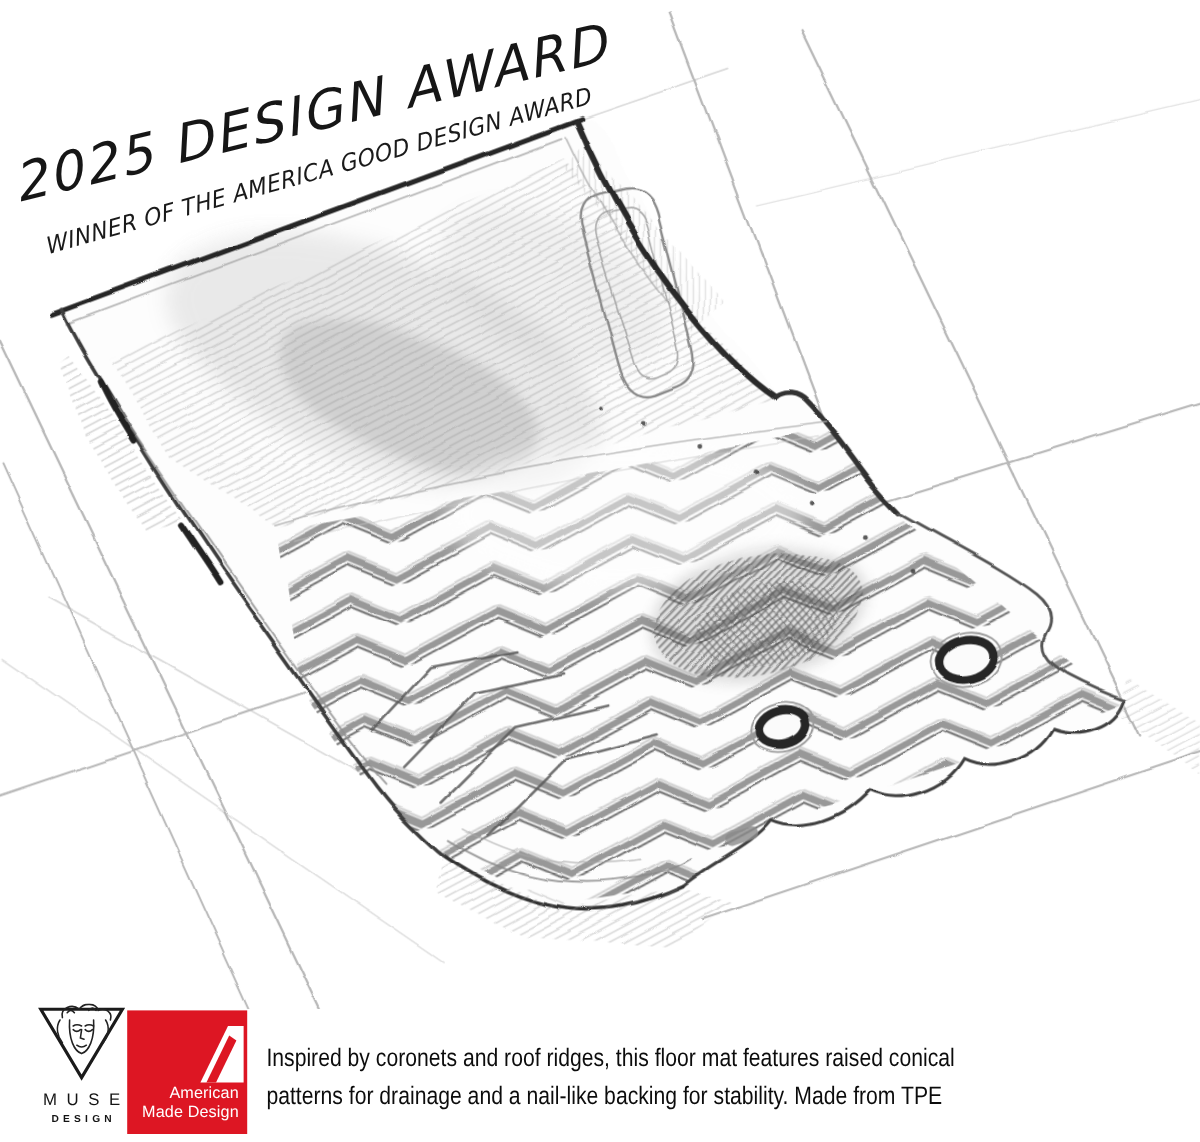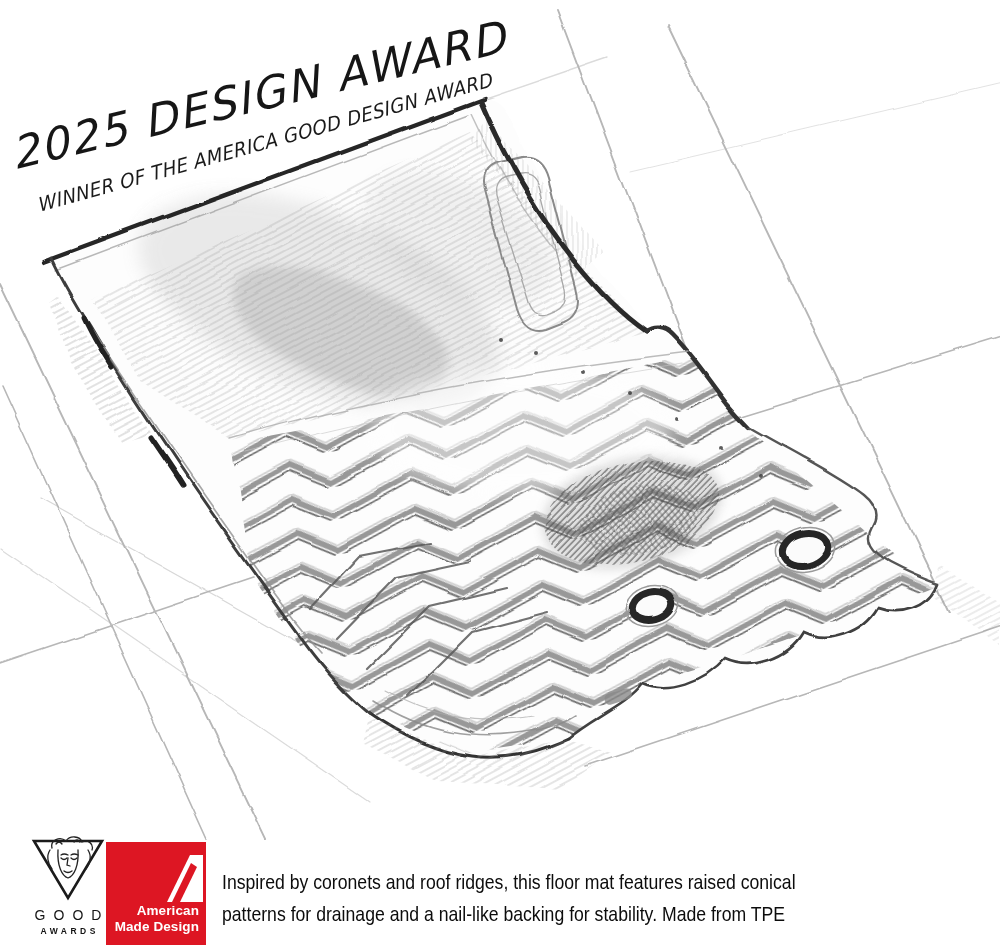--- a/index.html
+++ b/index.html
@@ -34,21 +34,21 @@
   }
   .muse-word1{font-size:14px; letter-spacing:8px; font-weight:500; margin-top:1px; text-indent:8px;}
   .muse-word2{font-size:8.5px; letter-spacing:3.5px; font-weight:700; margin-top:3px; text-indent:3.5px;}
   .muse-word3{font-size:11.5px; letter-spacing:4px; font-weight:500; margin-top:19px; text-indent:4px;font-family:Liberation Serif, serif;}
   .agd{
     position:absolute; left:106px; top:842px; width:100px; height:103px;
   }
   .agd svg{position:absolute; left:0; top:0;}
   .agd-text{
     position:absolute; right:7px; top:61px; text-align:right;
-    color:#ffffff; font-weight:700; font-size:13.5px; line-height:16px;
+    color:#ffffff; font-weight:400; font-size:13.5px; line-height:16px;
     letter-spacing:0.1px; white-space:nowrap;
   }
   .caption{
     position:absolute; left:222px; top:866px;
     font-size:21px; line-height:31.5px; color:#0c0c0c;
     transform:scaleX(0.84); transform-origin:0 0;
   }
   .caption div{white-space:nowrap;}
 </style>
 </head>
@@ -199,22 +199,22 @@
         <path d="M54,6 q3,-4 6,0"></path>
         <path d="M38,14 C37,30 42,40 48,42 C54,40 59,30 58,14"></path>
         <path d="M41,22 q3,3 6,0"></path>
         <path d="M51,22 q3,3 6,0"></path>
         <path d="M41,19 q3,-2 7,0"></path>
         <path d="M51,19 q3,-2 7,0"></path>
         <path d="M48,22 l-1,7 l3,1"></path>
         <path d="M44,35 q4,3 8,0"></path>
       </g>
     </svg>
-    <div class="muse-word1">GOOD</div>
-    <div class="muse-word2">AWARDS</div>
+    <div class="muse-word1">MUSE</div>
+    <div class="muse-word2">DESIGN</div>
     <div class="muse-word3">AWARDS</div>
   </div>
 
   <div class="agd" style="background-color: rgb(221, 22, 35);">
     <svg width="100" height="103" viewBox="0 0 100 103" aria-hidden="true">
       <polygon points="61,60 84,13 97,13 97,60" fill="#ffffff"></polygon>
       <polygon points="66,60 85,21 91,25 74,60" fill="#DD1623"></polygon>
     </svg>
     <div class="agd-text">
       <div>American</div>

